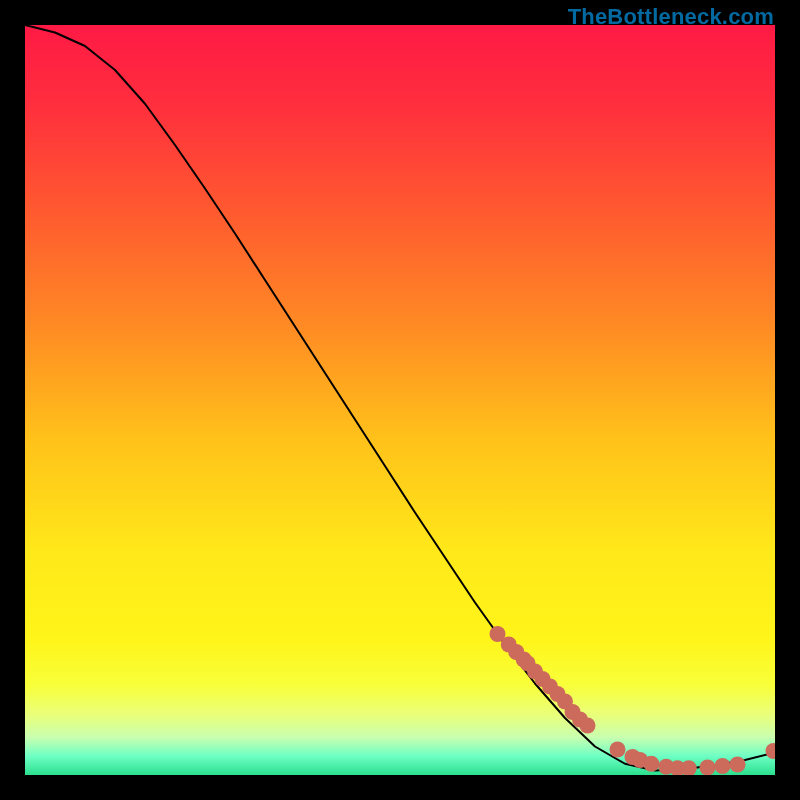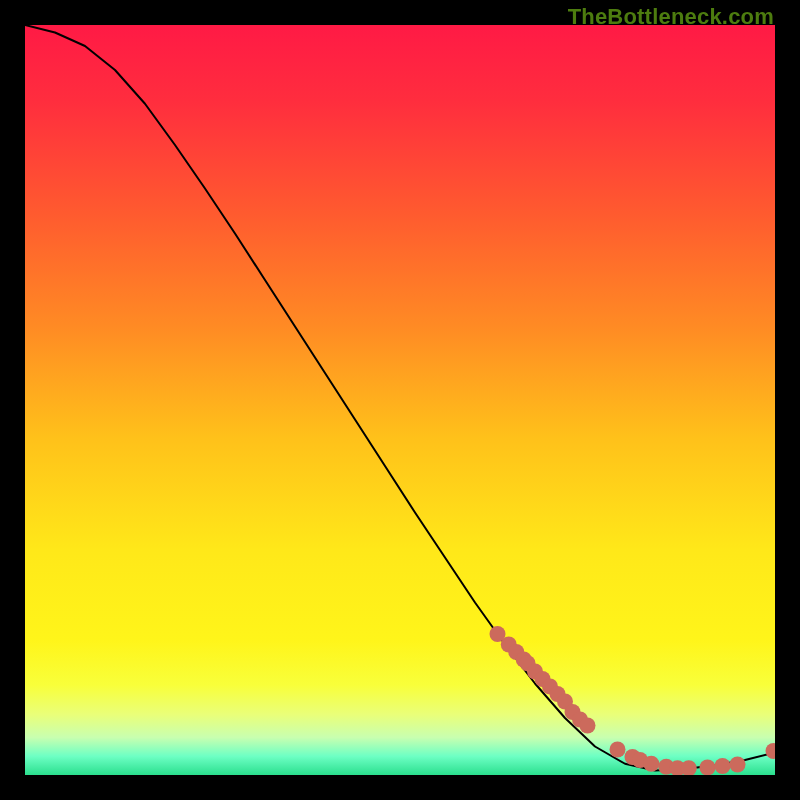--- a/index.html
+++ b/index.html
@@ -21,21 +21,21 @@
     position: absolute;
     left: 25px;
     top: 25px;
     width: 750px;
     height: 750px;
   }
   .watermark {
     position: absolute;
     top: 4px;
     right: 26px;
-    color: #4d7c0f;
+    color: #0369a1;
     font-weight: 700;
     font-size: 22px;
     letter-spacing: 0.2px;
     z-index: 3;
     user-select: none;
   }
   svg { display: block; }
 </style>
 </head>
 <body>

